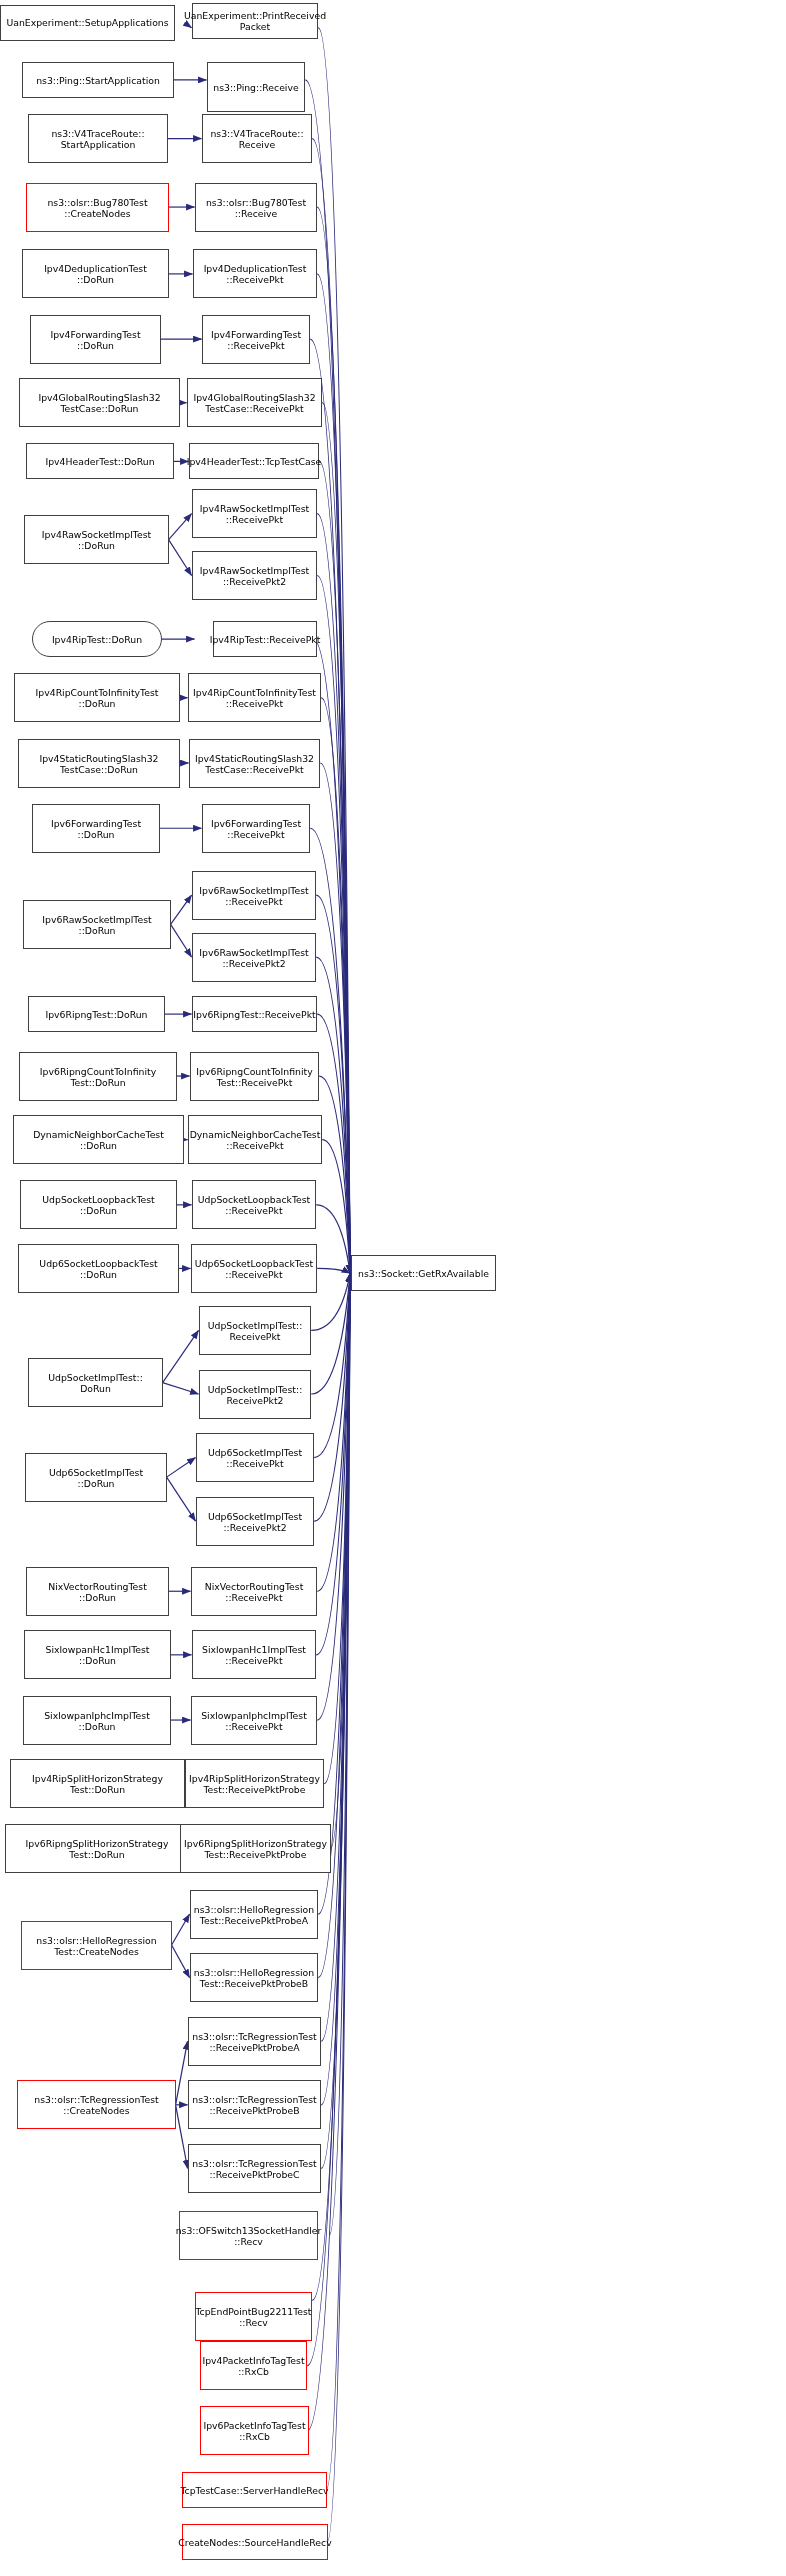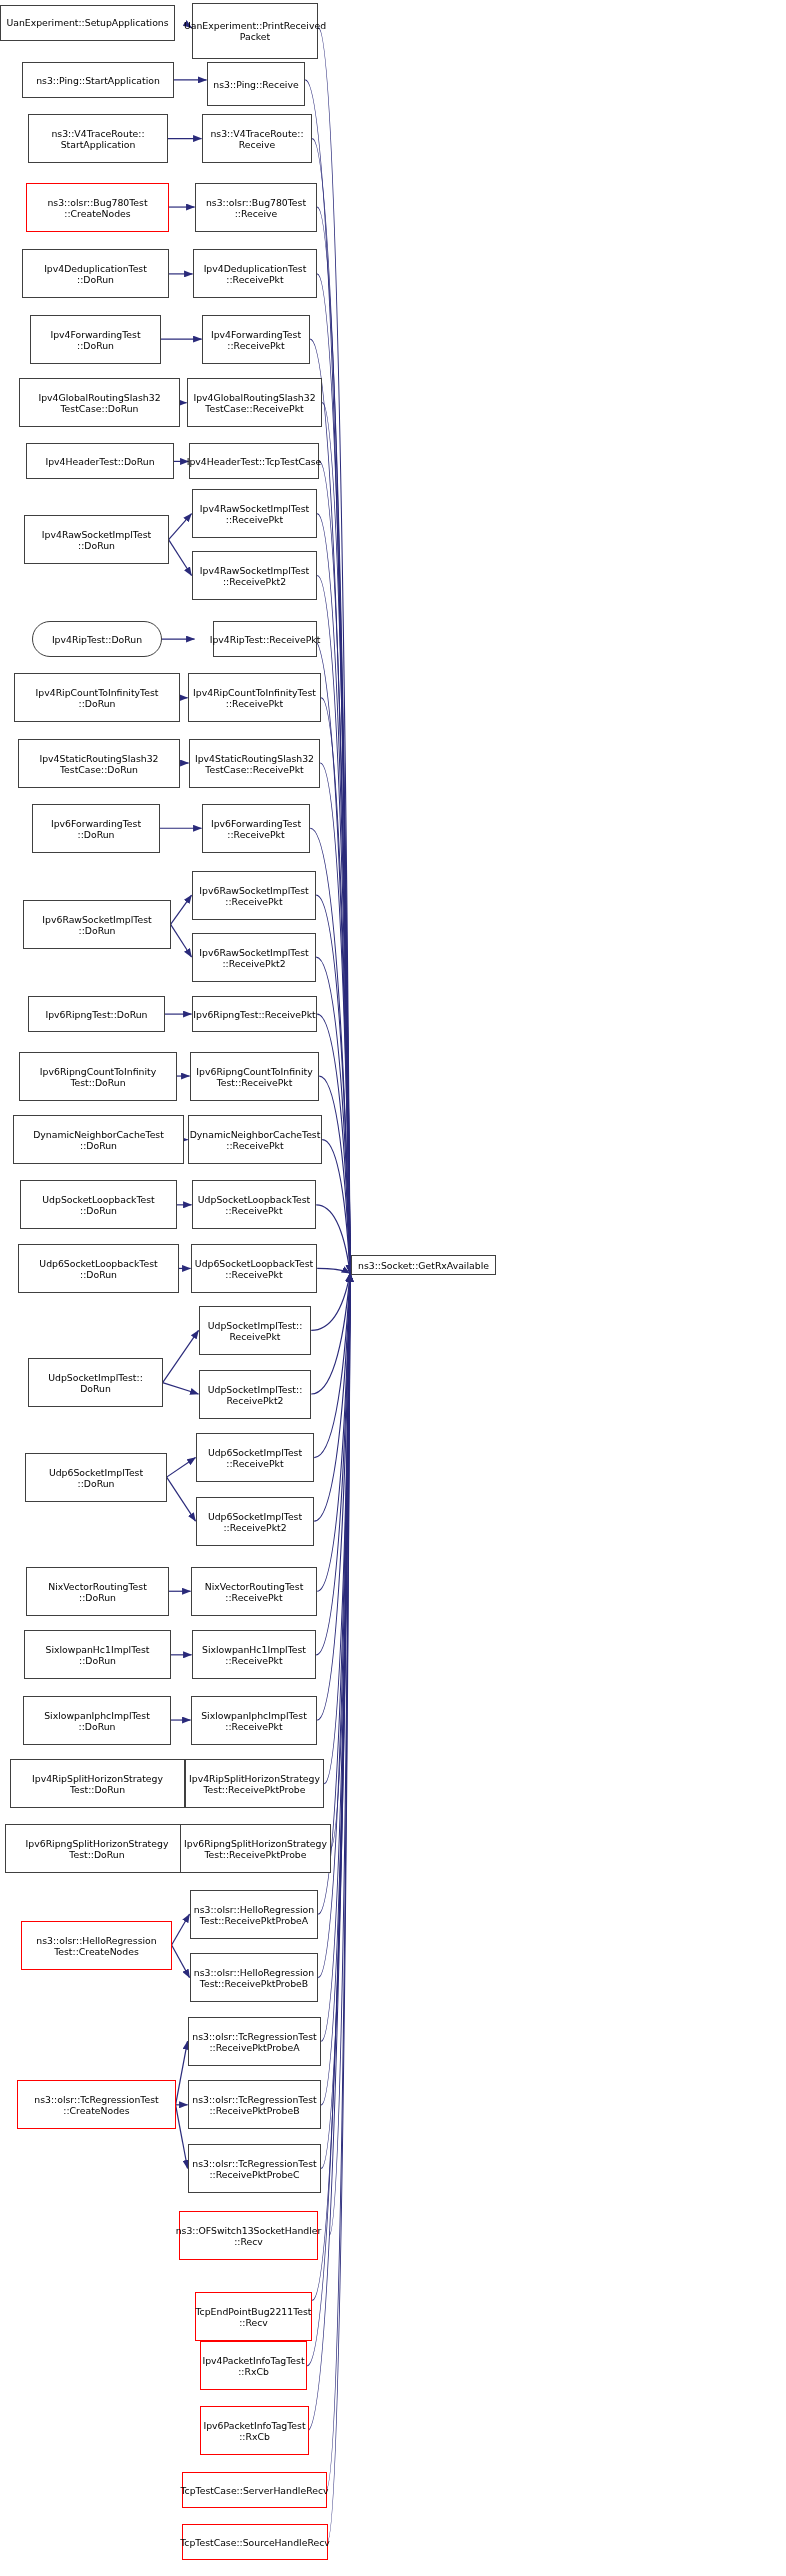--- a/index.html
+++ b/index.html
@@ -146,23 +146,23 @@
       <div class="node" style="left: 23px; top: 1696px; width: 148px; height: 49px;">SixlowpanIphcImplTest
 ::DoRun</div>
       <div class="node" style="left: 10px; top: 1759px; width: 175px; height: 49px;">Ipv4RipSplitHorizonStrategy
 Test::DoRun</div>
       <div class="node" style="left: 5px; top: 1824px; width: 184px; height: 49px;">Ipv6RipngSplitHorizonStrategy
 Test::DoRun</div>
       <div class="node red" style="left: 21px; top: 1921px; width: 151px; height: 49px;">ns3::olsr::HelloRegression
 Test::CreateNodes</div>
       <div class="node red" style="left: 17px; top: 2080px; width: 159px; height: 49px;">ns3::olsr::TcRegressionTest
 ::CreateNodes</div>
-      <div class="node" style="left: 192px; top: 3.3px; width: 126px; height: 56px;">UanExperiment::PrintReceived
+      <div class="node" style="left: 192px; top: 3.3px; width: 126px; height: 36px;">UanExperiment::PrintReceived
 Packet</div>
-      <div class="node" style="left: 207px; top: 62px; width: 98px; height: 44px;">ns3::Ping::Receive</div>
+      <div class="node" style="left: 207px; top: 62px; width: 98px; height: 50px;">ns3::Ping::Receive</div>
       <div class="node" style="left: 202px; top: 114px; width: 110px; height: 49px;">ns3::V4TraceRoute::
 Receive</div>
       <div class="node" style="left: 195px; top: 183px; width: 122px; height: 49px;">ns3::olsr::Bug780Test
 ::Receive</div>
       <div class="node" style="left: 193px; top: 249px; width: 124px; height: 49px;">Ipv4DeduplicationTest
 ::ReceivePkt</div>
       <div class="node" style="left: 202px; top: 315px; width: 108px; height: 49px;">Ipv4ForwardingTest
 ::ReceivePkt</div>
       <div class="node" style="left: 187px; top: 378px; width: 135px; height: 49px;">Ipv4GlobalRoutingSlash32
 TestCase::ReceivePkt</div>
@@ -221,17 +221,17 @@
 ::ReceivePktProbeC</div>
       <div class="node red" style="left: 179px; top: 2211px; width: 139px; height: 49px;">ns3::OFSwitch13SocketHandler
 ::Recv</div>
       <div class="node red" style="left: 195px; top: 2276px; width: 117px; height: 49px; margin-top: 16px;">TcpEndPointBug2211Test
 ::Recv</div>
       <div class="node red" style="left: 200px; top: 2341px; width: 107px; height: 49px;">Ipv4PacketInfoTagTest
 ::RxCb</div>
       <div class="node red" style="left: 200px; top: 2406px; width: 109px; height: 49px;">Ipv6PacketInfoTagTest
 ::RxCb</div>
       <div class="node red" style="left: 182px; top: 2472px; width: 145px; height: 36px;">TcpTestCase::ServerHandleRecv</div>
-      <div class="node red" style="left: 182px; top: 2524px; width: 146px; height: 36px;">TcpTestCase::SourceHandleRecv</div>
-      <div class="node target" style="left: 351px; top: 1255px; width: 145px; height: 20px;">ns3::Socket::GetRxAvailable</div>
+      <div class="node red" style="left: 182px; top: 2524px; width: 146px; height: 36px;">CreateNodes::SourceHandleRecv</div>
+      <div class="node target" style="left: 351px; top: 1255px; width: 145px; height: 36px;">ns3::Socket::GetRxAvailable</div>
     </div>
 </div>
 
 
 </body></html>

